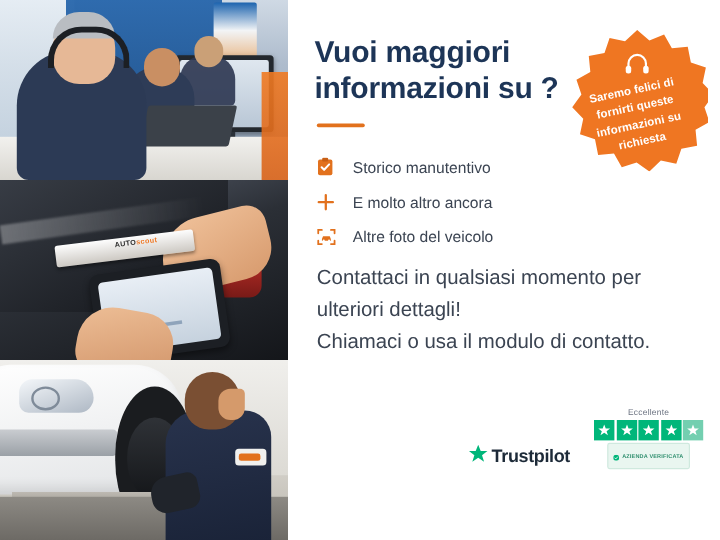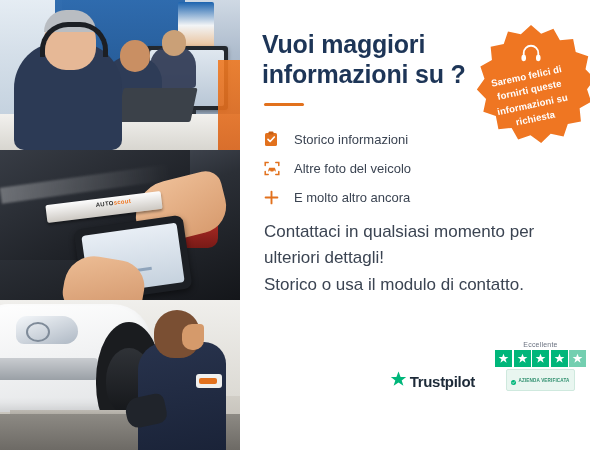--- a/index.html
+++ b/index.html
@@ -238,51 +238,51 @@
     <ul class="features">
 
       <li class="feat">
         <span class="ico">
           <svg width="14" height="16" viewBox="0 0 14 16">
             <rect x="1" y="2" width="12" height="13" rx="1.6" fill="#e2711d"></rect>
             <rect x="4.5" y="0.5" width="5" height="3" rx="1" fill="#c85f15"></rect>
             <path d="M4 8.4l2.1 2.1L10.3 6" stroke="#ffffff" stroke-width="1.7" fill="none" stroke-linecap="round" stroke-linejoin="round"></path>
           </svg>
         </span>
-        <span class="txt">Storico informazioni</span>
+        <span class="txt">Storico manutentivo</span>
       </li>
 
 
+
+      <li class="feat">
+        <span class="ico">
+          <svg width="15" height="15" viewBox="0 0 15 15">
+            <path d="M7.5 1.6v11.8M1.6 7.5h11.8" stroke="#e2711d" stroke-width="1.9" stroke-linecap="round"></path>
+          </svg>
+        </span>
+        <span class="txt">E molto altro ancora</span>
+      </li>
 
       <li class="feat">
         <span class="ico">
           <svg width="16" height="15" viewBox="0 0 16 15">
             <path d="M1.2 4.4V1.6h3M11.8 1.6h3v2.8M14.8 10.6v2.8h-3M4.2 13.4h-3v-2.8" stroke="#e2711d" stroke-width="1.5" fill="none" stroke-linecap="round"></path>
             <path d="M4.3 9.1l.9-2.3h5.6l.9 2.3v1.5H4.3z" fill="#e2711d"></path>
             <circle cx="5.8" cy="10.4" r=".85" fill="#ffffff"></circle>
             <circle cx="10.2" cy="10.4" r=".85" fill="#ffffff"></circle>
           </svg>
         </span>
         <span class="txt">Altre foto del veicolo</span>
       </li>
 
-      <li class="feat">
-        <span class="ico">
-          <svg width="15" height="15" viewBox="0 0 15 15">
-            <path d="M7.5 1.6v11.8M1.6 7.5h11.8" stroke="#e2711d" stroke-width="1.9" stroke-linecap="round"></path>
-          </svg>
-        </span>
-        <span class="txt">E molto altro ancora</span>
-      </li>
-
     </ul>
 
     <div class="sub">
       <div>Contattaci in qualsiasi momento per ulteriori dettagli!</div>
-      <div>Storico o usa il modulo di contatto.</div>
+      <div>Chiamaci o usa il modulo di contatto.</div>
     </div>
 
     <div class="tp">
       <div class="tp-logo">
         <span>
           <svg width="17" height="16" viewBox="0 0 17 16">
             <path d="M8.5 0.6l2.1 5.3h5.6l-4.5 3.5 1.7 5.4-4.9-3.4-4.9 3.4 1.7-5.4L0.8 5.9h5.6z" fill="#00b67a"></path>
           </svg>
         </span>
         <span class="tp-word">Trustpilot</span>

